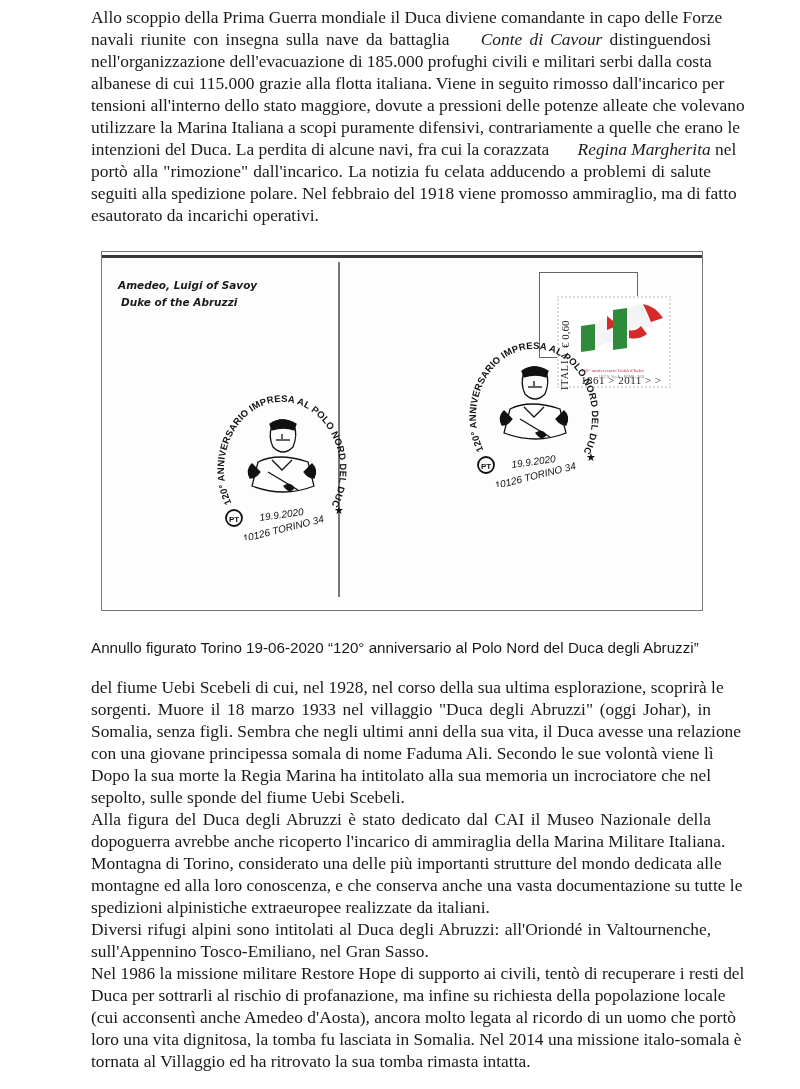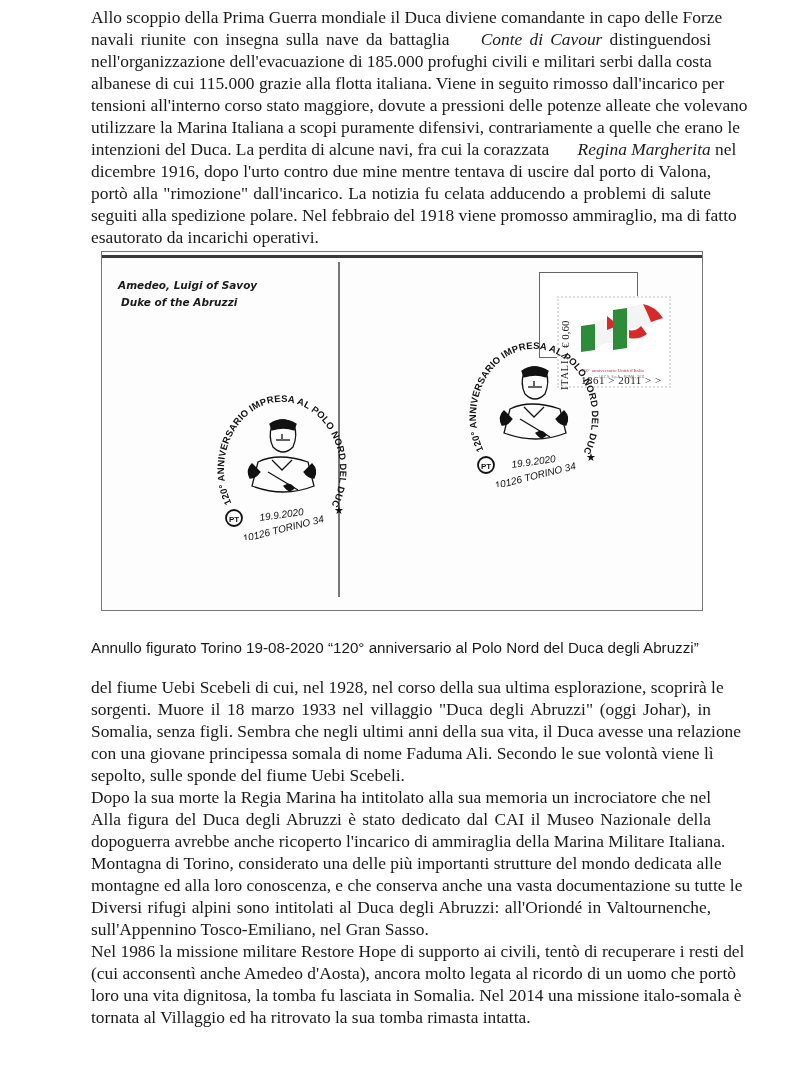--- a/index.html
+++ b/index.html
@@ -89,24 +89,23 @@
 </head>
 <body>
 
 <div class="page">
 
   <div class="para" id="p1">
       <span class="line">Allo scoppio della Prima Guerra mondiale il Duca diviene comandante in capo delle Forze</span>
       <span class="line">navali riunite con insegna sulla nave da battaglia <i>Conte di Cavour</i> distinguendosi</span>
       <span class="line">nell'organizzazione dell'evacuazione di 185.000 profughi civili e militari serbi dalla costa</span>
       <span class="line">albanese di cui 115.000 grazie alla flotta italiana. Viene in seguito rimosso dall'incarico per</span>
-      <span class="line">tensioni all'interno corso stato maggiore, dovute a pressioni delle potenze alleate che volevano</span>
+      <span class="line">tensioni all'interno dello stato maggiore, dovute a pressioni delle potenze alleate che volevano</span>
       <span class="line">utilizzare la Marina Italiana a scopi puramente difensivi, contrariamente a quelle che erano le</span>
       <span class="line">intenzioni del Duca. La perdita di alcune navi, fra cui la corazzata <i>Regina Margherita</i> nel</span>
-      <span class="line">dicembre 1916, dopo l'urto contro due mine mentre tentava di uscire dal porto di Valona,</span>
       <span class="line">portò alla "rimozione" dall'incarico. La notizia fu celata adducendo a problemi di salute</span>
       <span class="line">seguiti alla spedizione polare. Nel febbraio del 1918 viene promosso ammiraglio, ma di fatto</span>
       <span class="line last">esautorato da incarichi operativi.</span>
     </div>
 
   <div class="card">
     <div class="card-topline"></div>
     <div class="card-title">
       <span class="l1">Amedeo, Luigi of Savoy</span>
       <span class="l2">Duke of the Abruzzi</span>
@@ -179,33 +178,35 @@
         <path d="M72 96 q6 -4 10 2 q-4 6 -10 -2z" fill="#111"></path>
       </g>
       <circle cx="22" cy="128" r="8" fill="none" stroke="#111" stroke-width="1.8"></circle>
       <text x="22" y="131.5" text-anchor="middle" font-family="Liberation Sans, sans-serif" font-size="8" font-weight="bold" fill="#111">PT</text>
       <text x="70" y="128" text-anchor="middle" font-family="Liberation Sans, sans-serif" font-size="10" font-style="italic" fill="#111" transform="rotate(-8 70 128)">19.9.2020</text>
       <text x="72" y="142" text-anchor="middle" font-family="Liberation Sans, sans-serif" font-size="10" font-style="italic" fill="#111" transform="rotate(-14 72 142)">10126 TORINO 34</text>
       <text x="122" y="124" font-size="11" fill="#111">★</text>
     </svg>
   </div>
 
-  <div class="caption">Annullo figurato Torino 19-08-2020 “120° anniversario al Polo Nord del Duca degli Abruzzi”</div>
+  <div class="caption">Annullo figurato Torino 19-06-2020 “120° anniversario al Polo Nord del Duca degli Abruzzi”</div>
 
   <div class="para" id="p2">
       <span class="line">del fiume Uebi Scebeli di cui, nel 1928, nel corso della sua ultima esplorazione, scoprirà le</span>
       <span class="line">sorgenti. Muore il 18 marzo 1933 nel villaggio "Duca degli Abruzzi" (oggi Johar), in</span>
       <span class="line">Somalia, senza figli. Sembra che negli ultimi anni della sua vita, il Duca avesse una relazione</span>
       <span class="line">con una giovane principessa somala di nome Faduma Ali. Secondo le sue volontà viene lì</span>
+      <span class="line">Dopo la sua morte la Regia Marina ha intitolato alla sua memoria un incrociatore che nel</span>
       <span class="line last">sepolto, sulle sponde del fiume Uebi Scebeli.</span>
-      <span class="line">Dopo la sua morte la Regia Marina ha intitolato alla sua memoria un incrociatore che nel</span>
       <span class="line">Alla figura del Duca degli Abruzzi è stato dedicato dal CAI il Museo Nazionale della</span>
       <span class="line last">dopoguerra avrebbe anche ricoperto l'incarico di ammiraglia della Marina Militare Italiana.</span>
       <span class="line">Montagna di Torino, considerato una delle più importanti strutture del mondo dedicata alle</span>
       <span class="line">montagne ed alla loro conoscenza, e che conserva anche una vasta documentazione su tutte le</span>
+      <span class="line last">spedizioni alpinistiche extraeuropee realizzate da italiani.</span>
       <span class="line">Diversi rifugi alpini sono intitolati al Duca degli Abruzzi: all'Oriondé in Valtournenche,</span>
       <span class="line last">sull'Appennino Tosco-Emiliano, nel Gran Sasso.</span>
       <span class="line">Nel 1986 la missione militare Restore Hope di supporto ai civili, tentò di recuperare i resti del</span>
+      <span class="line">Duca per sottrarli al rischio di profanazione, ma infine su richiesta della popolazione locale</span>
       <span class="line">(cui acconsentì anche Amedeo d'Aosta), ancora molto legata al ricordo di un uomo che portò</span>
       <span class="line">loro una vita dignitosa, la tomba fu lasciata in Somalia. Nel 2014 una missione italo-somala è</span>
       <span class="line last">tornata al Villaggio ed ha ritrovato la sua tomba rimasta intatta.</span>
     </div>
 </div>
 
 </body></html>

